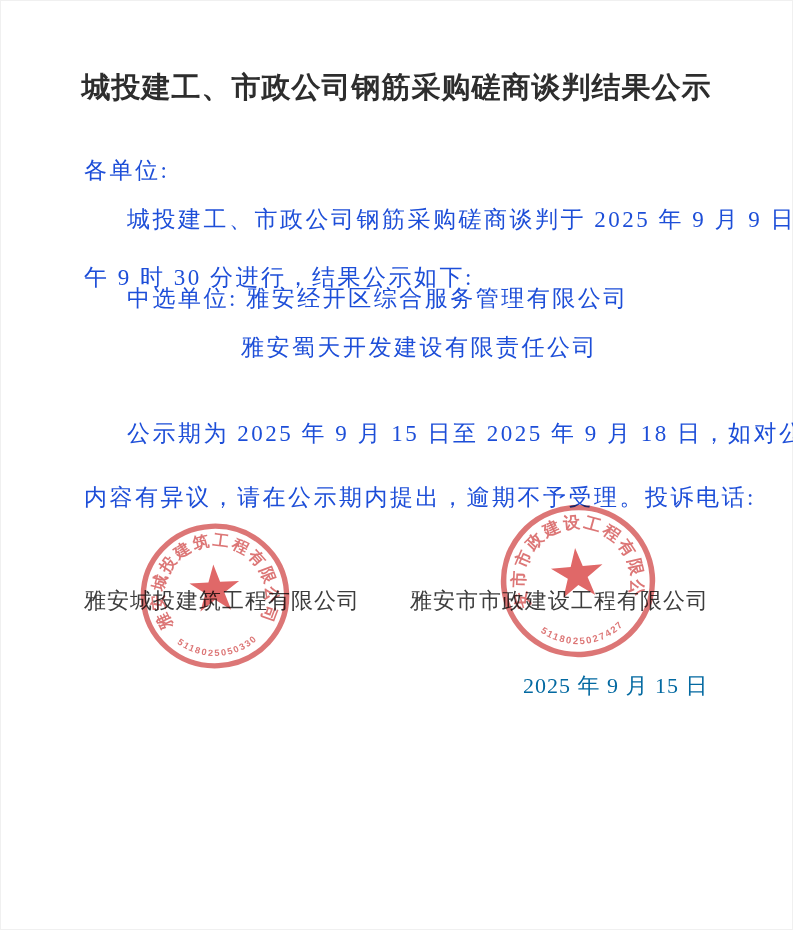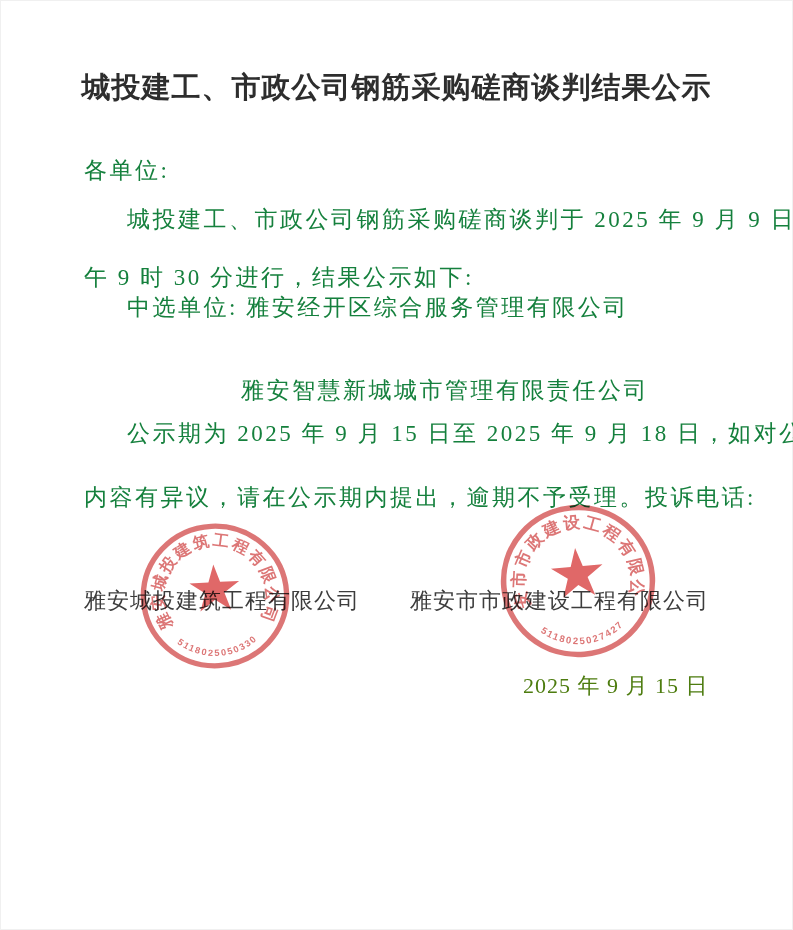--- a/index.html
+++ b/index.html
@@ -25,28 +25,28 @@
     font-size: 29px;
     letter-spacing: 1px;
     color: #2d2d2d;
   }
   .line {
     position: absolute;
     left: 84px;
     white-space: nowrap;
     font-size: 23px;
     letter-spacing: 2.5px;
-    color: #15803d;
+    color: #1d4ed8;
   }
   .line.indent   { left: 127px; }
   .line.winner   { left: 241px; }
   .salutation    { top: 155px; }
   .p1l1          { top: 204px; }
   .p1l2          { top: 262px; }
-  .w1            { top: 292px; }
+  .w1            { top: 283px; }
   .w2            { top: 332px; }
   .w3            { top: 375px; }
   .p2l1          { top: 418px; }
   .p2l2          { top: 460px; margin-top: 22px; }
   .p2l3          { top: 503px; letter-spacing: 1px; }
   .sig {
     position: absolute;
     top: 586px;
     white-space: nowrap;
     font-size: 22px;
@@ -55,21 +55,21 @@
   }
   .sig-left  { left: 84px; }
   .sig-right { left: 410px; }
   .doc-date {
     position: absolute;
     top: 671px;
     left: 523px;
     white-space: nowrap;
     font-size: 22px;
     letter-spacing: 1px;
-    color: #4d7c0f;
+    color: #0369a1;
   }
   .seal {
     position: absolute;
     mix-blend-mode: multiply;
     opacity: 0.9;
     pointer-events: none;
   }
   .seal-left  { left: 138px; top: 521px; width: 154px; height: 150px; }
   .seal-right { left: 498px; top: 502px; width: 160px; height: 158px; }
   .seal text {
@@ -85,21 +85,21 @@
 <div class="page">
 
   <h1 class="doc-title">城投建工、市政公司钢筋采购磋商谈判结果公示</h1>
 
   <div class="line salutation">各单位:</div>
 
   <div class="line indent p1l1">城投建工、市政公司钢筋采购磋商谈判于 2025 年 9 月 9 日上</div>
   <div class="line p1l2">午 9 时 30 分进行，结果公示如下:</div>
 
   <div class="line indent w1">中选单位: 雅安经开区综合服务管理有限公司</div>
-  <div class="line winner w3">雅安智慧新城城市管理有限责任公司</div>
+  <div class="line winner w2">雅安蜀天开发建设有限责任公司</div>
 
   <div class="line indent p2l1">公示期为 2025 年 9 月 15 日至 2025 年 9 月 18 日，如对公示</div>
   <div class="line p2l2">内容有异议，请在公示期内提出，逾期不予受理。投诉电话:</div>
 
   <div class="sig sig-left">雅安城投建筑工程有限公司</div>
   <div class="sig sig-right">雅安市市政建设工程有限公司</div>
 
   <div class="doc-date">2025 年 9 月 15 日</div>
 
   <svg class="seal seal-left" viewBox="0 0 200 200" preserveAspectRatio="none" xmlns="http://www.w3.org/2000/svg">

